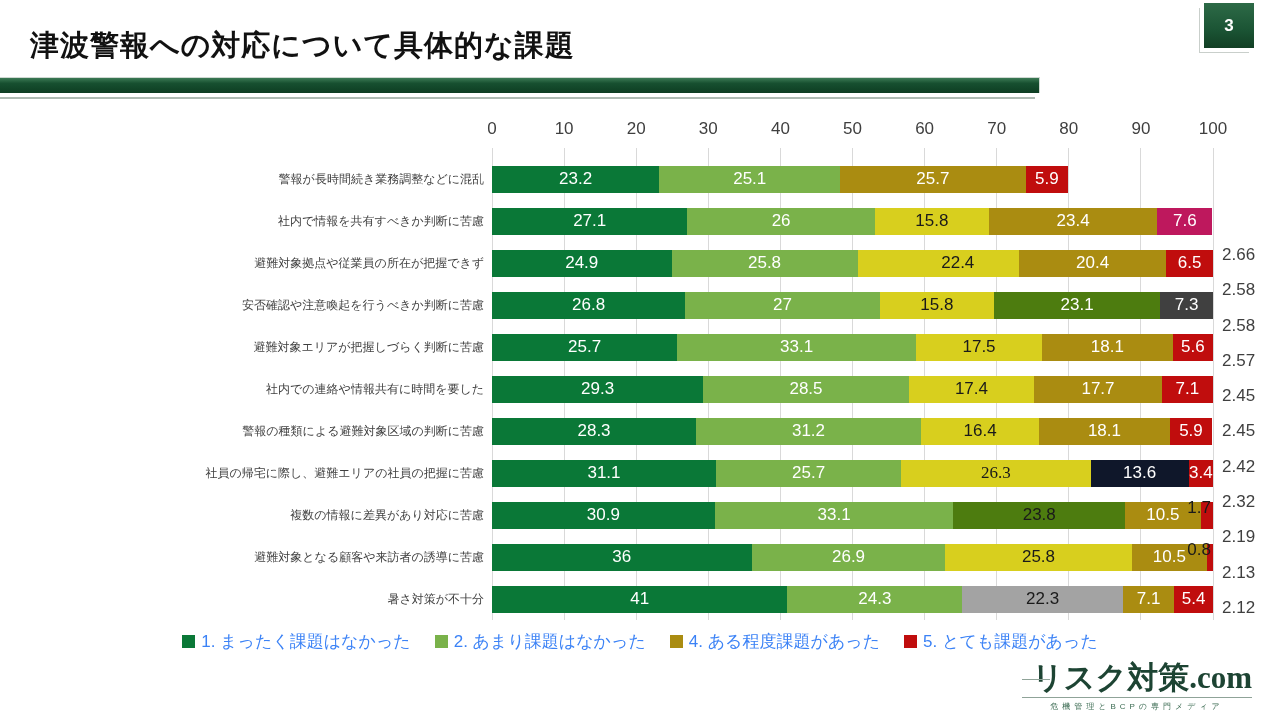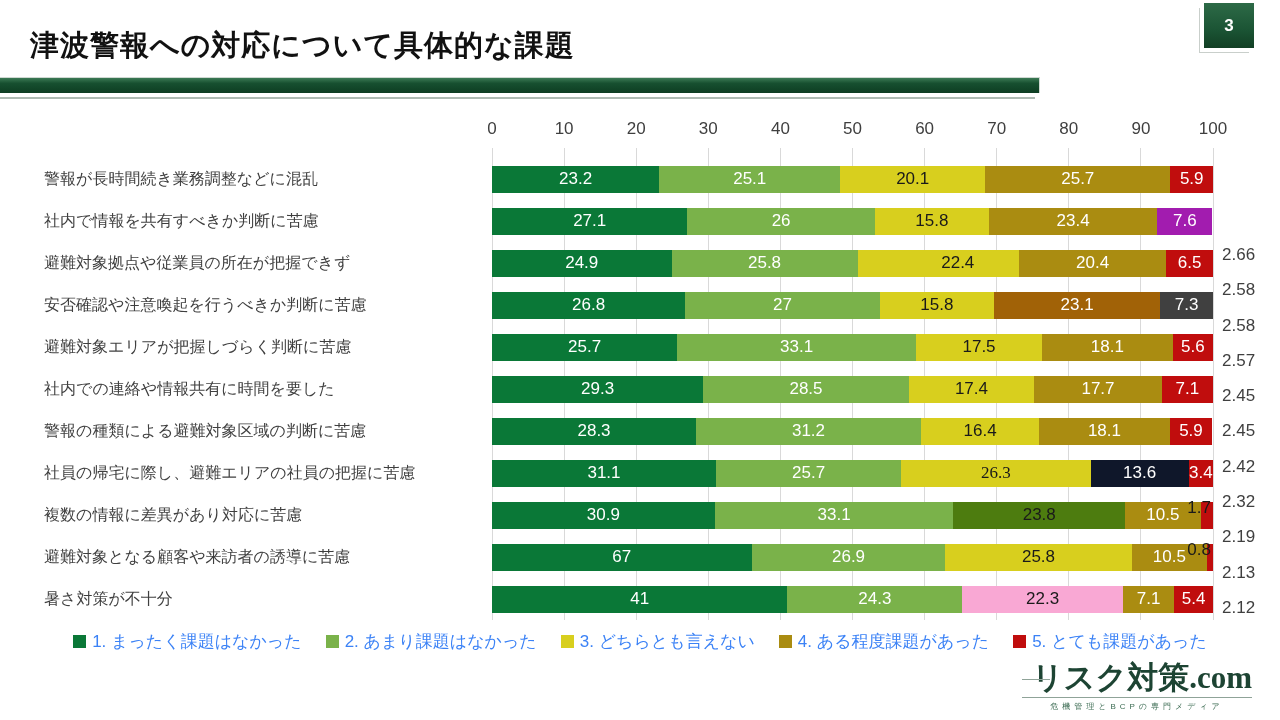--- a/index.html
+++ b/index.html
@@ -34,22 +34,22 @@
   .xaxis .tick {
     position:absolute; top:0; transform:translateX(-50%);
     font-size:17px; color:#3f3f3f; white-space:nowrap;
   }
   .plot { position:absolute; left:492px; top:148px; width:721px; height:472px; }
   .grid { position:absolute; inset:0; }
   .gridline { position:absolute; top:0; bottom:0; width:1px; background:#d9d9d9; }
   .rows { position:absolute; left:0; top:10px; right:0; bottom:0; display:flex; flex-direction:column; }
   .row { flex:1 1 auto; display:flex; align-items:center; position:relative; }
   .row-label {
-    position:absolute; right:729px; width:440px; text-align:left;
-    font-size:16px; color:#3f3f3f; white-space:nowrap;
+    position:absolute; right:729px; width:440px; text-align:right;
+    font-size:12px; color:#3f3f3f; white-space:nowrap;
   }
   .bar-stack { position:relative; width:100%; height:27px; display:flex; }
   .seg { height:100%; display:flex; align-items:center; justify-content:center; overflow:visible; }
   .seg-label { font-size:17px; white-space:nowrap; }
   .outside-label {
     position:absolute; right:2px; top:-4px; font-size:17px; color:#1a1a1a; white-space:nowrap;
   }
   .right-vals { position:absolute; left:1222px; top:237px; width:56px; }
   .right-val { height:35.3px; line-height:35.3px; font-size:17px; color:#3f3f3f; }
 
@@ -115,23 +115,20 @@
   <div class="rows">
       <div class="row">
         <div class="row-label">警報が長時間続き業務調整などに混乱</div>
         <div class="bar-stack">
           <div class="seg" style="width: 23.2%; background: rgb(10, 120, 55);">
             <span class="seg-label" style="color: rgb(255, 255, 255);">23.2</span>
           </div>
           <div class="seg" style="width: 25.1%; background: rgb(122, 178, 74);">
             <span class="seg-label" style="color: rgb(255, 255, 255);">25.1</span>
           </div>
-          <div class="seg" style="width: 20.1%; background: rgb(216, 207, 30);">
-            <span class="seg-label" style="color: rgb(26, 26, 26);">20.1</span>
-          </div>
           <div class="seg" style="width: 25.7%; background: rgb(170, 140, 17);">
             <span class="seg-label" style="color: rgb(255, 255, 255);">25.7</span>
           </div>
           <div class="seg" style="width: 5.9%; background: rgb(192, 13, 13);">
             <span class="seg-label" style="color: rgb(255, 255, 255);">5.9</span>
           </div>
         </div>
       </div>
       <div class="row">
         <div class="row-label">社内で情報を共有すべきか判断に苦慮</div>
@@ -141,21 +138,21 @@
           </div>
           <div class="seg" style="width: 26%; background: rgb(122, 178, 74);">
             <span class="seg-label" style="color: rgb(255, 255, 255);">26</span>
           </div>
           <div class="seg" style="width: 15.8%; background: rgb(216, 207, 30);">
             <span class="seg-label" style="color: rgb(26, 26, 26);">15.8</span>
           </div>
           <div class="seg" style="width: 23.4%; background: rgb(170, 140, 17);">
             <span class="seg-label" style="color: rgb(255, 255, 255);">23.4</span>
           </div>
-          <div class="seg" style="width: 7.6%; background: #a21caf;">
+          <div class="seg" style="width: 7.6%; background: #be185d;">
             <span class="seg-label" style="color: rgb(255, 255, 255);">7.6</span>
           </div>
         </div>
       </div>
       <div class="row">
         <div class="row-label">避難対象拠点や従業員の所在が把握できず</div>
         <div class="bar-stack">
           <div class="seg" style="width: 24.9%; background: rgb(10, 120, 55);">
             <span class="seg-label" style="color: rgb(255, 255, 255);">24.9</span>
           </div>
@@ -178,21 +175,21 @@
         <div class="bar-stack">
           <div class="seg" style="width: 26.8%; background: rgb(10, 120, 55);">
             <span class="seg-label" style="color: rgb(255, 255, 255);">26.8</span>
           </div>
           <div class="seg" style="width: 27%; background: rgb(122, 178, 74);">
             <span class="seg-label" style="color: rgb(255, 255, 255);">27</span>
           </div>
           <div class="seg" style="width: 15.8%; background: rgb(216, 207, 30);">
             <span class="seg-label" style="color: rgb(26, 26, 26);">15.8</span>
           </div>
-          <div class="seg" style="width: 23.1%; background: #a16207;">
+          <div class="seg" style="width: 23.1%; background: #4d7c0f;">
             <span class="seg-label" style="color: rgb(255, 255, 255);">23.1</span>
           </div>
           <div class="seg" style="width: 7.3%; background: #404040;">
             <span class="seg-label" style="color: rgb(255, 255, 255);">7.3</span>
           </div>
         </div>
       </div>
       <div class="row">
         <div class="row-label">避難対象エリアが把握しづらく判断に苦慮</div>
         <div class="bar-stack">
@@ -289,21 +286,21 @@
             <span class="seg-label" style="color: rgb(255, 255, 255);">10.5</span>
           </div>
           <div class="outside-label">1.7</div>
           <div class="seg" style="width: 1.7%; background: rgb(192, 13, 13);"></div>
         </div>
       </div>
       <div class="row">
         <div class="row-label">避難対象となる顧客や来訪者の誘導に苦慮</div>
         <div class="bar-stack">
           <div class="seg" style="width: 36%; background: rgb(10, 120, 55);">
-            <span class="seg-label" style="color: rgb(255, 255, 255);">67</span>
+            <span class="seg-label" style="color: rgb(255, 255, 255);">36</span>
           </div>
           <div class="seg" style="width: 26.9%; background: rgb(122, 178, 74);">
             <span class="seg-label" style="color: rgb(255, 255, 255);">26.9</span>
           </div>
           <div class="seg" style="width: 25.8%; background: rgb(216, 207, 30);">
             <span class="seg-label" style="color: rgb(26, 26, 26);">25.8</span>
           </div>
           <div class="seg" style="width: 10.5%; background: rgb(170, 140, 17);">
             <span class="seg-label" style="color: rgb(255, 255, 255);">10.5</span>
           </div>
@@ -313,21 +310,21 @@
       </div>
       <div class="row">
         <div class="row-label">暑さ対策が不十分</div>
         <div class="bar-stack">
           <div class="seg" style="width: 41%; background: rgb(10, 120, 55);">
             <span class="seg-label" style="color: rgb(255, 255, 255);">41</span>
           </div>
           <div class="seg" style="width: 24.3%; background: rgb(122, 178, 74);">
             <span class="seg-label" style="color: rgb(255, 255, 255);">24.3</span>
           </div>
-          <div class="seg" style="width: 22.3%; background: #f9a8d4;">
+          <div class="seg" style="width: 22.3%; background: #a3a3a3;">
             <span class="seg-label" style="color: rgb(26, 26, 26);">22.3</span>
           </div>
           <div class="seg" style="width: 7.1%; background: rgb(170, 140, 17);">
             <span class="seg-label" style="color: rgb(255, 255, 255);">7.1</span>
           </div>
           <div class="seg" style="width: 5.4%; background: rgb(192, 13, 13);">
             <span class="seg-label" style="color: rgb(255, 255, 255);">5.4</span>
           </div>
         </div>
       </div>
@@ -350,24 +347,20 @@
 <div class="legend">
     <div class="legend-item">
       <span class="legend-swatch" style="background: rgb(10, 120, 55);"></span>
       <span class="legend-label">1. まったく課題はなかった</span>
     </div>
     <div class="legend-item">
       <span class="legend-swatch" style="background: rgb(122, 178, 74);"></span>
       <span class="legend-label">2. あまり課題はなかった</span>
     </div>
     <div class="legend-item">
-      <span class="legend-swatch" style="background: rgb(216, 207, 30);"></span>
-      <span class="legend-label">3. どちらとも言えない</span>
-    </div>
-    <div class="legend-item">
       <span class="legend-swatch" style="background: rgb(170, 140, 17);"></span>
       <span class="legend-label">4. ある程度課題があった</span>
     </div>
     <div class="legend-item">
       <span class="legend-swatch" style="background: rgb(192, 13, 13);"></span>
       <span class="legend-label">5. とても課題があった</span>
     </div>
   </div>
 
 <div class="logo">

